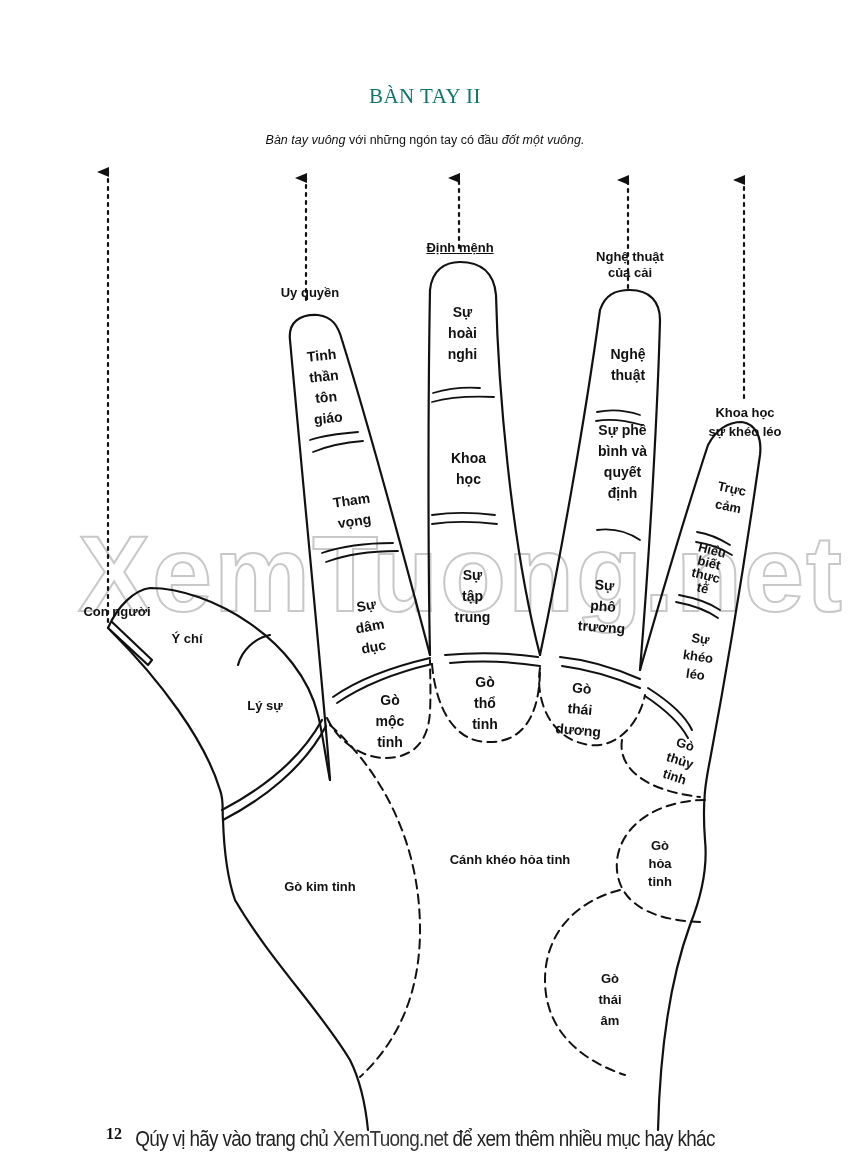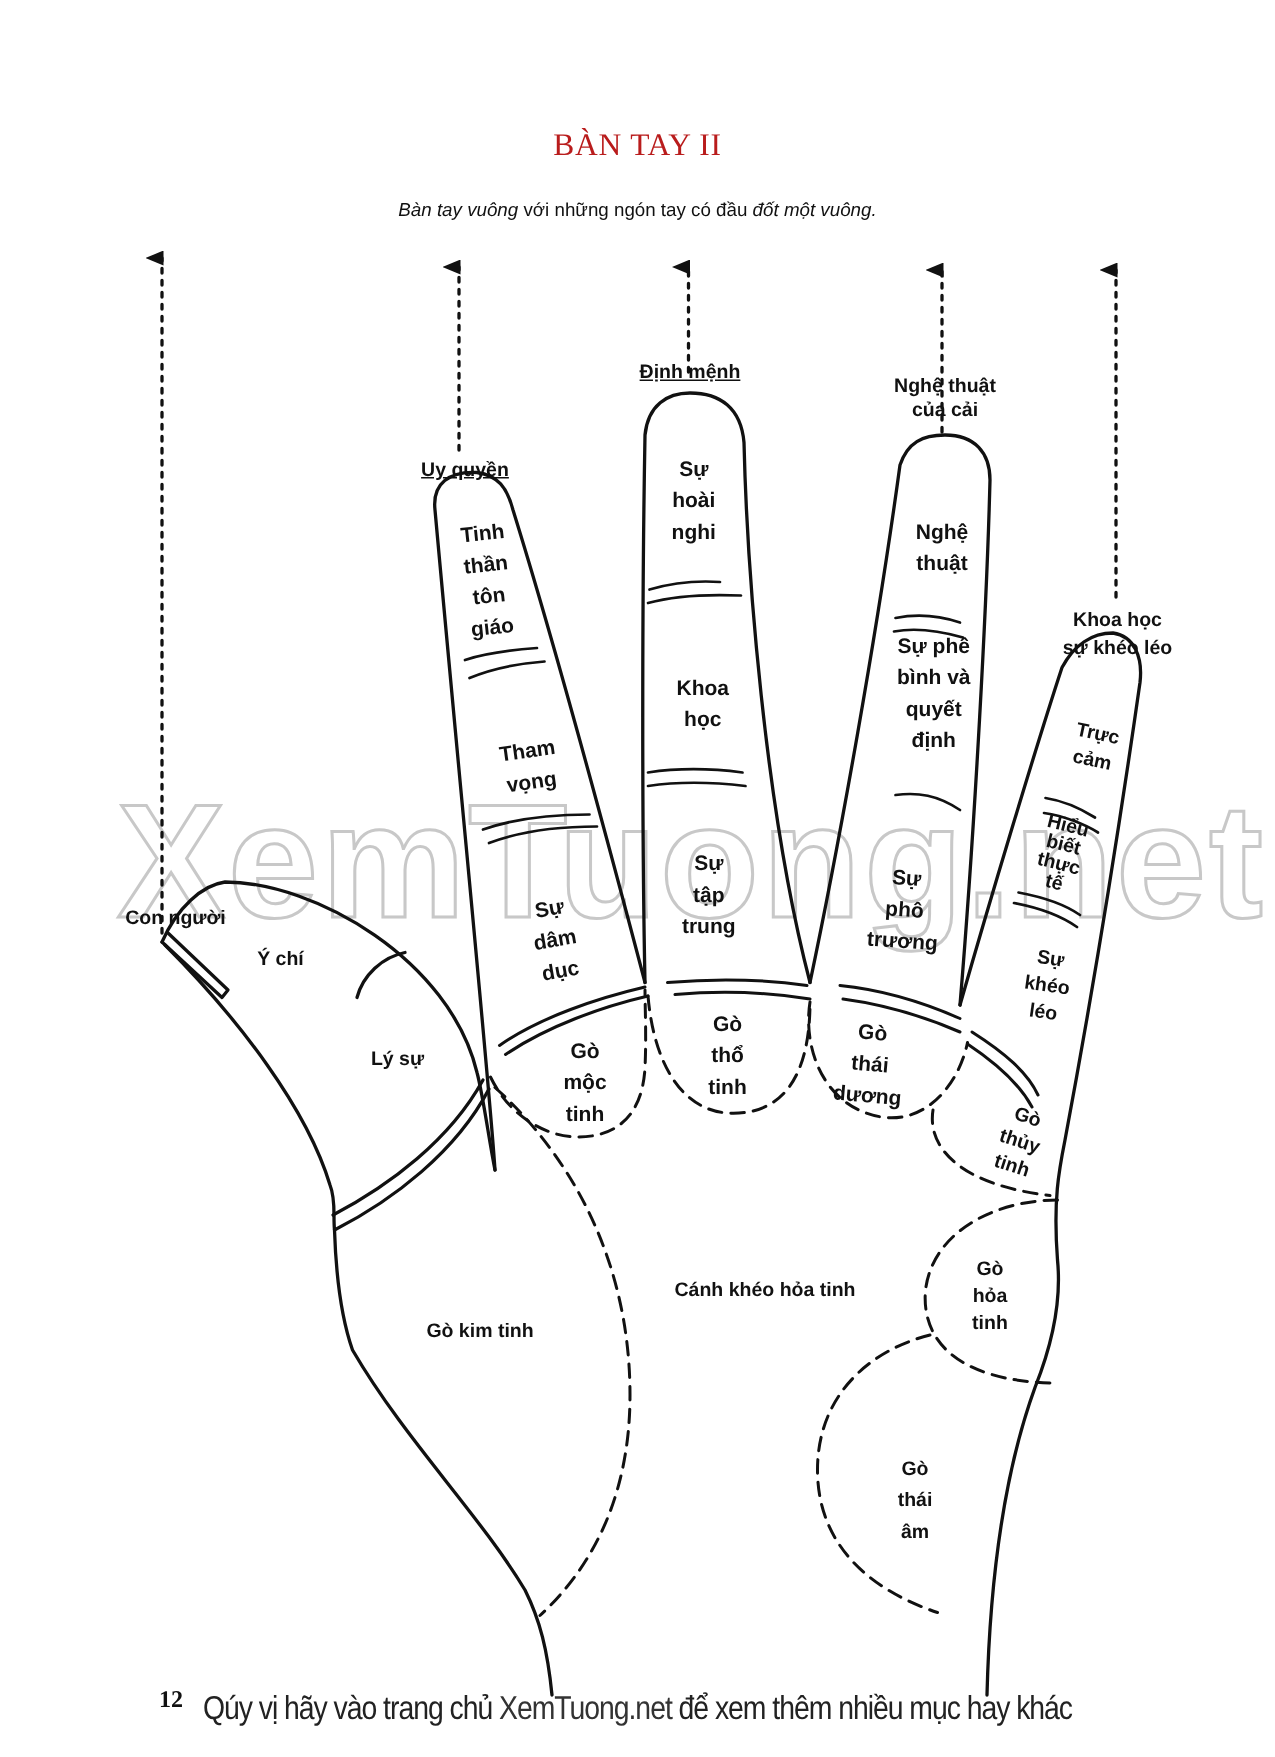--- a/index.html
+++ b/index.html
@@ -1,20 +1,20 @@
 <!DOCTYPE html>
 <html><head>
 <meta charset="utf-8">
 <style>
   html, body { margin: 0; padding: 0; background: #ffffff; }
   body { width: 850px; height: 1171px; position: relative; overflow: hidden; }
   .page { position: absolute; left: 0; top: 0; width: 850px; height: 1171px; background: #fff; }
   .title {
     position: absolute; left: 0; width: 850px; top: 84px; text-align: center;
-    font-family: "Liberation Serif", "DejaVu Serif", serif; font-size: 21px; color: #b91c1c; letter-spacing: 0.5px;
+    font-family: "Liberation Serif", "DejaVu Serif", serif; font-size: 21px; color: #0f766e; letter-spacing: 0.5px;
   }
   .subtitle {
     position: absolute; left: 0; width: 850px; top: 133px; text-align: center;
     font-family: "Liberation Sans", "DejaVu Sans", sans-serif; font-size: 12.5px; font-weight: normal; color: #111;
   }
   .subtitle i { font-style: italic; }
   svg.drawing { position: absolute; left: 0; top: 0; }
   .watermark {
     position: absolute; left: 78px; top: 520px; width: 700px; text-align: center;
     font-family: "Liberation Sans", "DejaVu Sans", sans-serif; font-weight: bold; font-size: 108px;
@@ -116,21 +116,21 @@
         <path d="M540,668 C535,700 550,740 590,745 C620,748 640,720 645,695"></path>
         <path d="M622,740 C618,765 640,790 700,797"></path>
         <path d="M330,725 C380,770 420,840 420,930 C420,990 400,1040 360,1077"></path>
         <path d="M705,800 C665,800 622,820 617,860 C614,895 640,920 700,922"></path>
         <path d="M620,890 C580,900 545,930 545,980 C545,1030 580,1060 625,1075"></path>
       </g>
     </g>
   </svg>
 
   <div class="lbl sm" style="left:62px;top:575px;width:110px;margin-top:28px;">Con người</div>
-  <div class="lbl sm" style="left:260px;top:304px;width:100px;text-decoration:underline;">Uy quyền</div>
+  <div class="lbl sm" style="left:260px;top:284px;width:100px;">Uy quyền</div>
   <div class="lbl sm" style="left:405px;top:239px;width:110px;text-decoration:underline;">Định mệnh</div>
   <div class="lbl sm" style="left:570px;top:249px;width:120px;line-height:16px;">Nghệ thuật
 của cải</div>
   <div class="lbl sm" style="left:685px;top:403px;width:120px;line-height:19px;">Khoa  học
 sự khéo léo</div>
 
   <div class="lbl sm" style="left:152px;top:630px;width:70px;">Ý chí</div>
   <div class="lbl sm" style="left:230px;top:697px;width:70px;">Lý sự</div>
 
   <div class="lbl" style="left:295px;top:345px;width:60px;transform:rotate(-6deg);">Tinh

